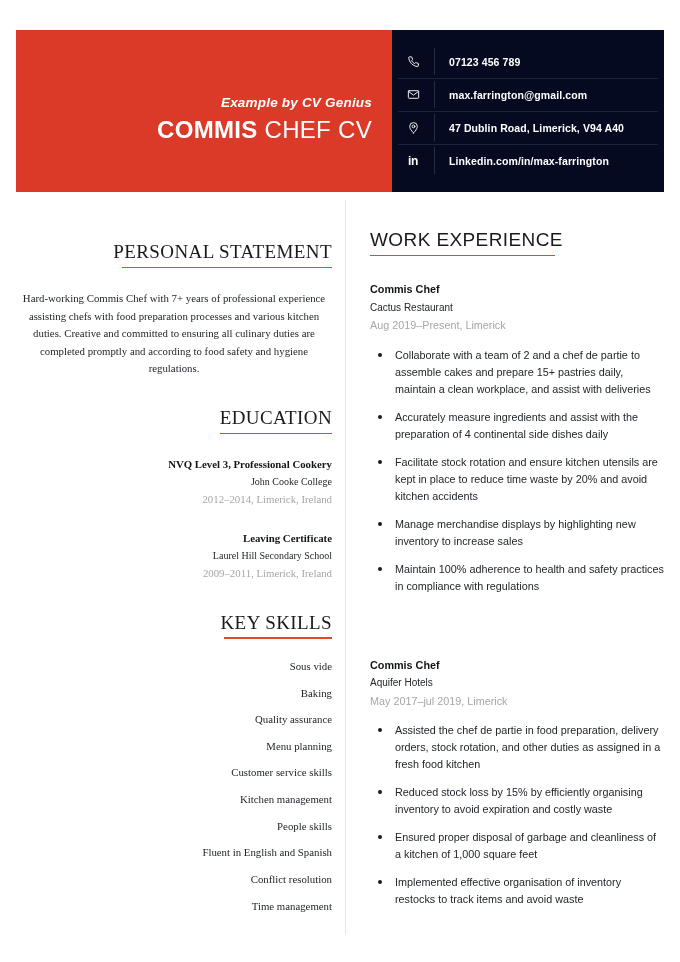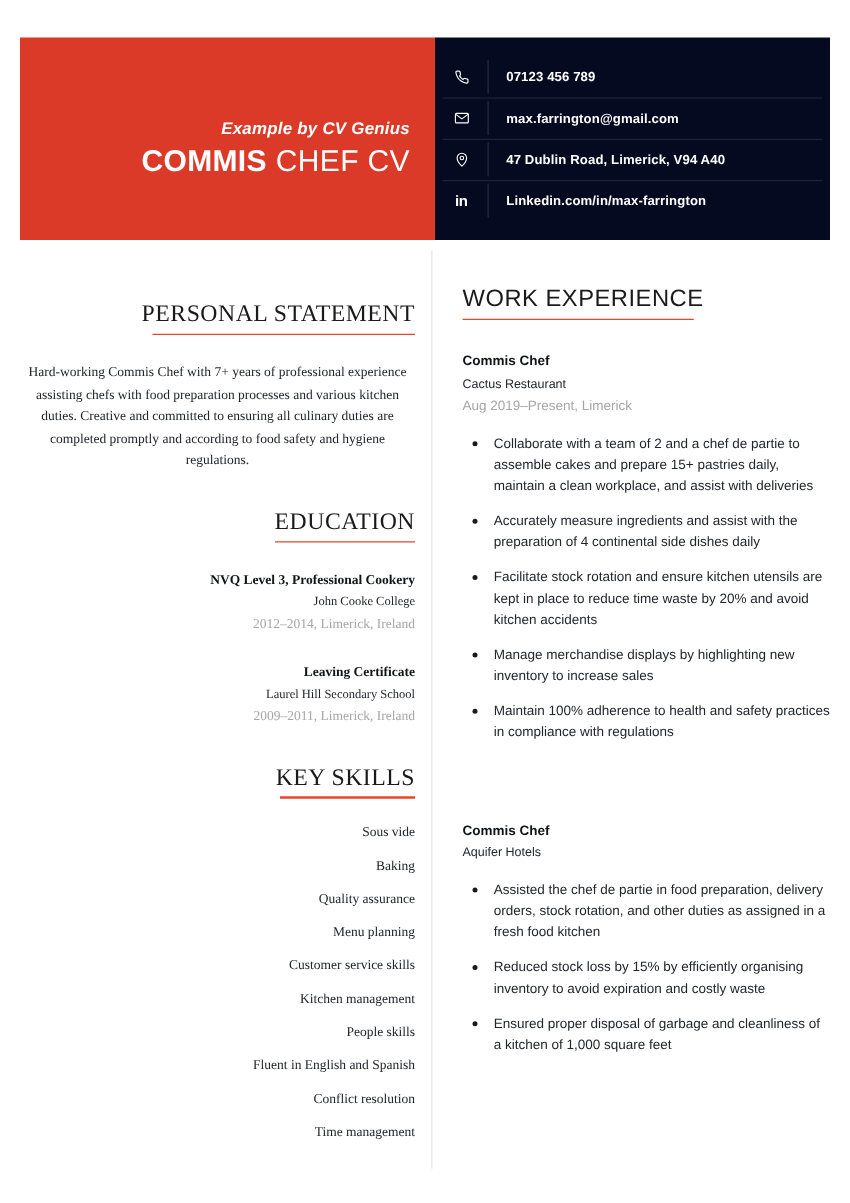--- a/index.html
+++ b/index.html
@@ -22,21 +22,21 @@
   
   .header {
     position: absolute;
     left: 16px;
     top: 30px;
     width: 648px;
     height: 162px;
     display: flex;
   }
   .header-left {
-    width: 332px;
+    width: 376px;
     background: #db3a28;
     box-sizing: border-box;
     padding: 16px 20px 0 24px;
     display: flex;
     flex-direction: column;
     align-items: flex-end;
     justify-content: center;
   }
   .example-by {
     color: #ffffff;
@@ -379,24 +379,26 @@
           <li>Accurately measure ingredients and assist with the preparation of 4 continental side dishes daily</li>
           <li>Facilitate stock rotation and ensure kitchen utensils are kept in place to reduce time waste by 20% and avoid kitchen accidents</li>
           <li>Manage merchandise displays by highlighting new inventory to increase sales</li>
           <li>Maintain 100% adherence to health and safety practices in compliance with regulations</li>
         </ul>
       </div>
 
       <div class="job">
         <div class="job-title">Commis Chef</div>
         <div class="job-company">Aquifer Hotels</div>
+        <div class="job-dates">May 2017–jul 2019, Limerick</div>
         <ul class="bullets">
           <li>Assisted the chef de partie in food preparation, delivery orders, stock rotation, and other duties as assigned in a fresh food kitchen</li>
           <li>Reduced stock loss by 15% by efficiently organising inventory to avoid expiration and costly waste</li>
           <li>Ensured proper disposal of garbage and cleanliness of a kitchen of 1,000 square feet</li>
+          <li>Implemented effective organisation of inventory restocks to track items and avoid waste</li>
         </ul>
       </div>
 
     </section>
 
   </div>
 
 </div>
 
 </body></html>

